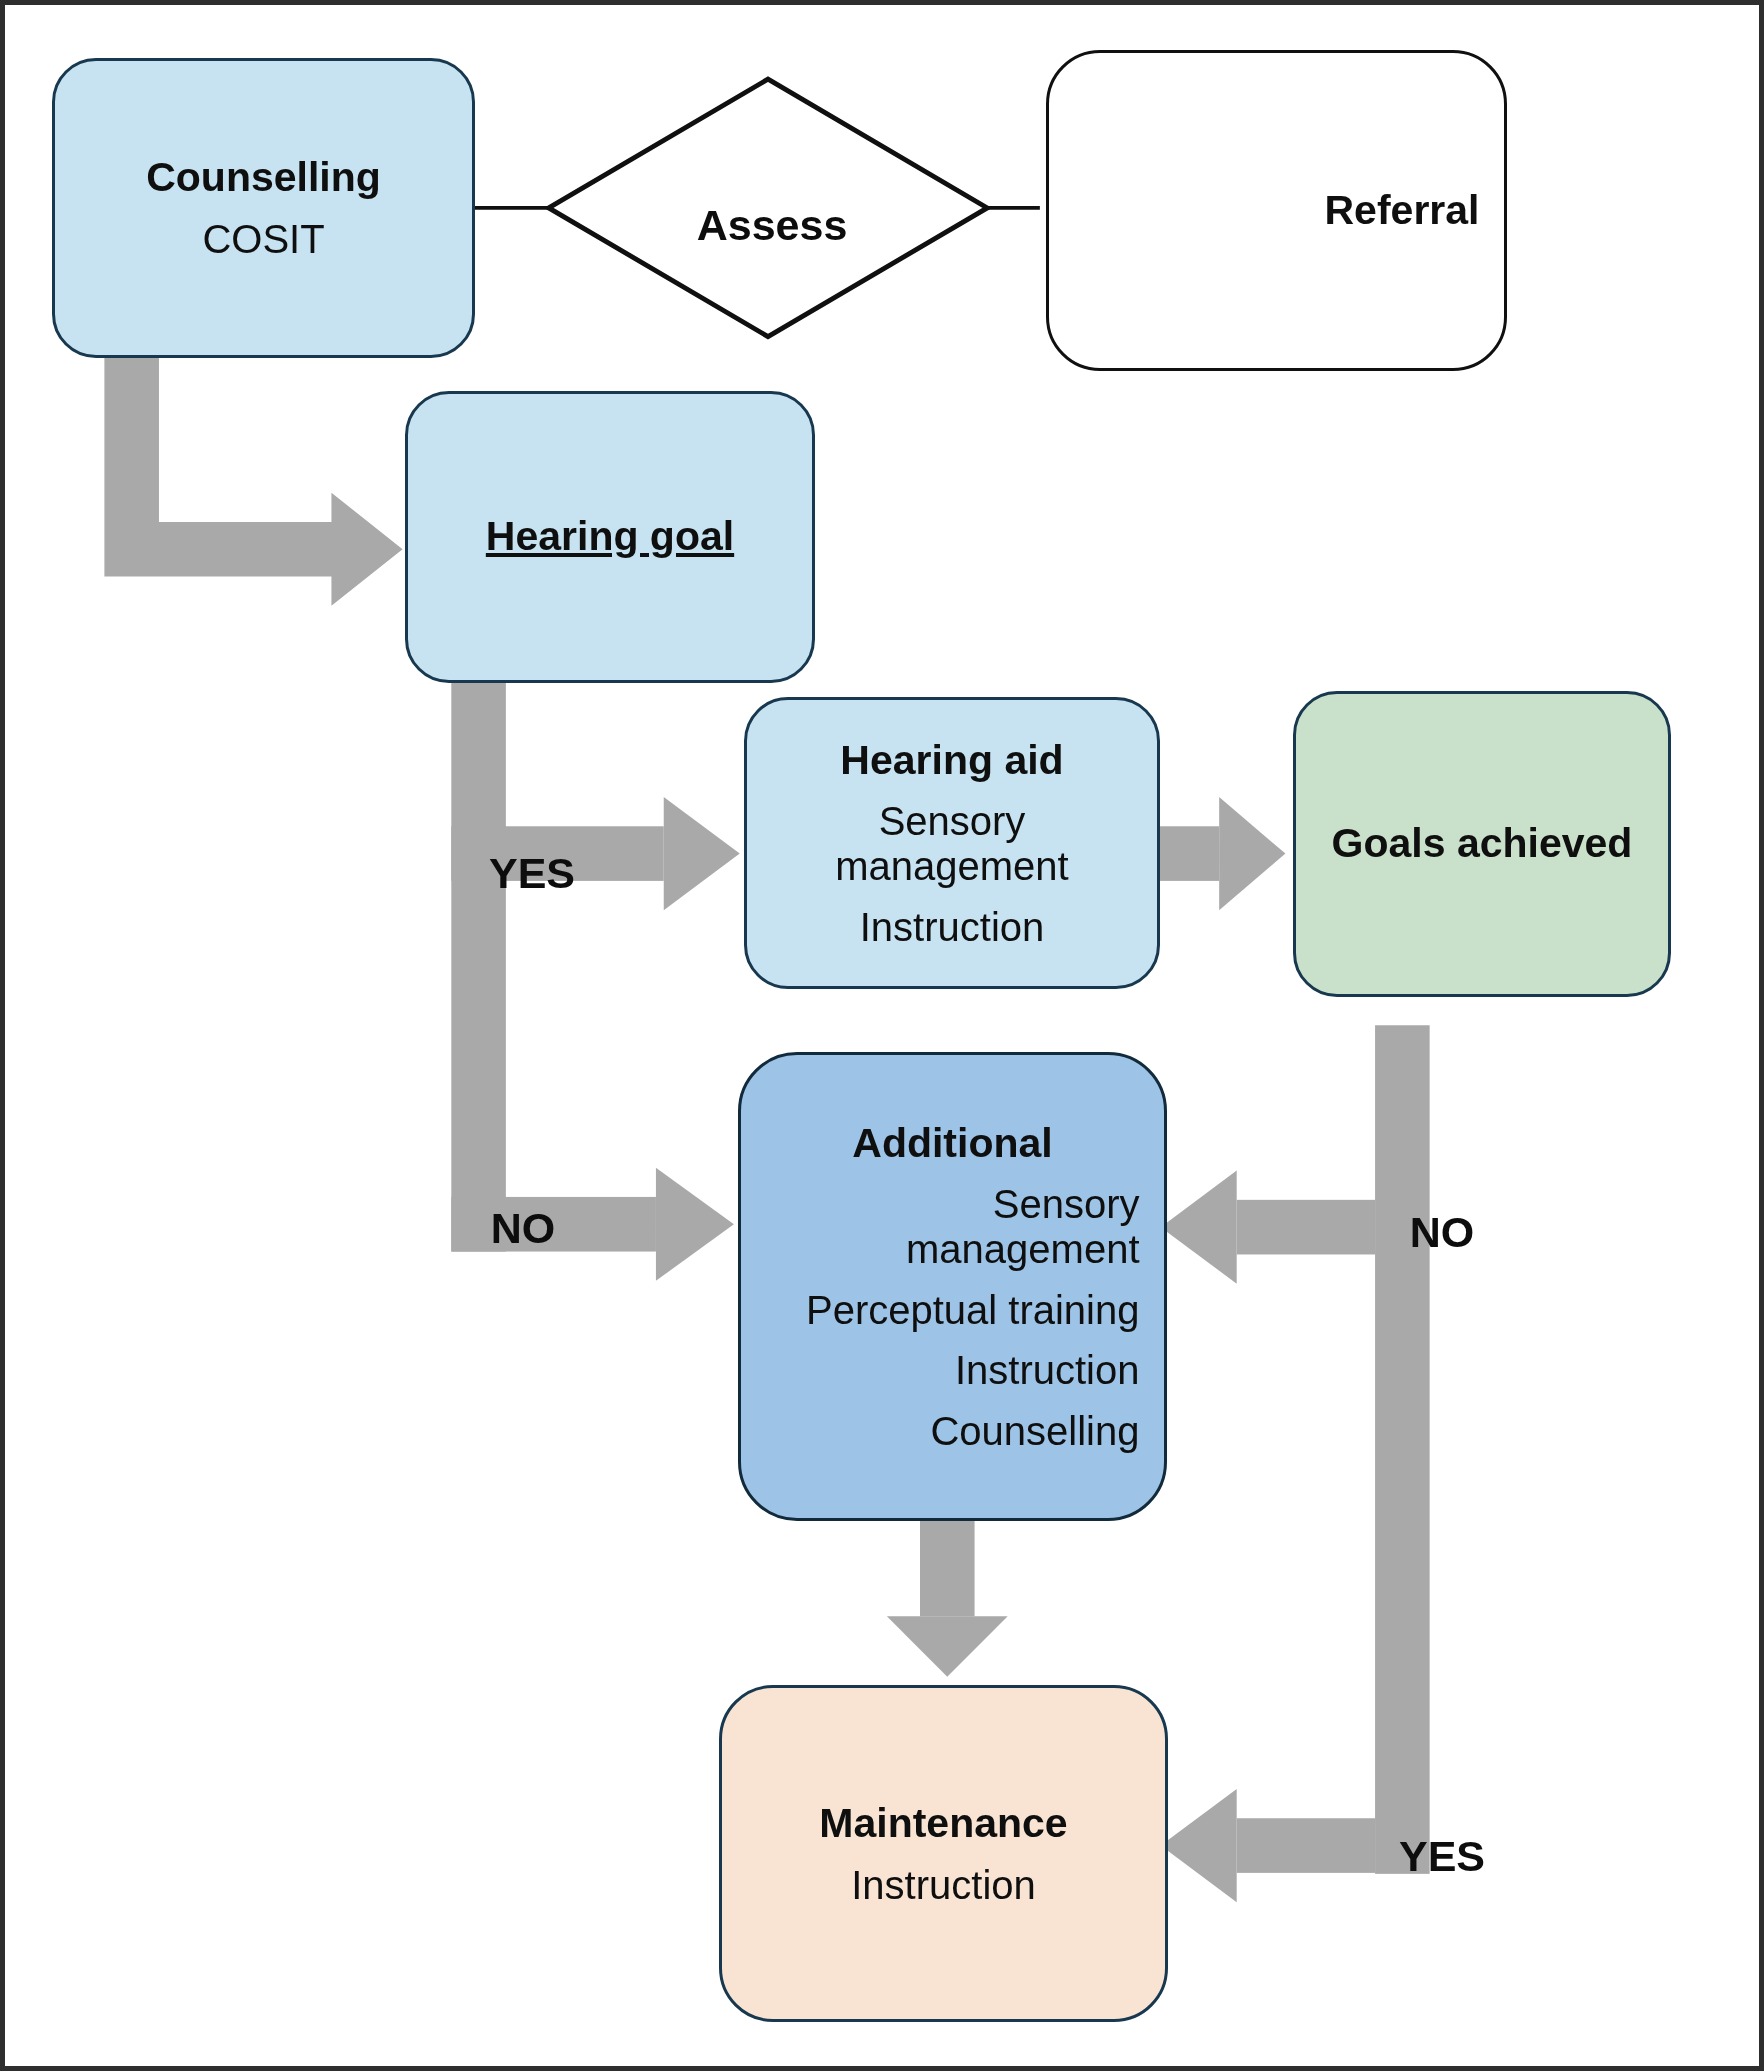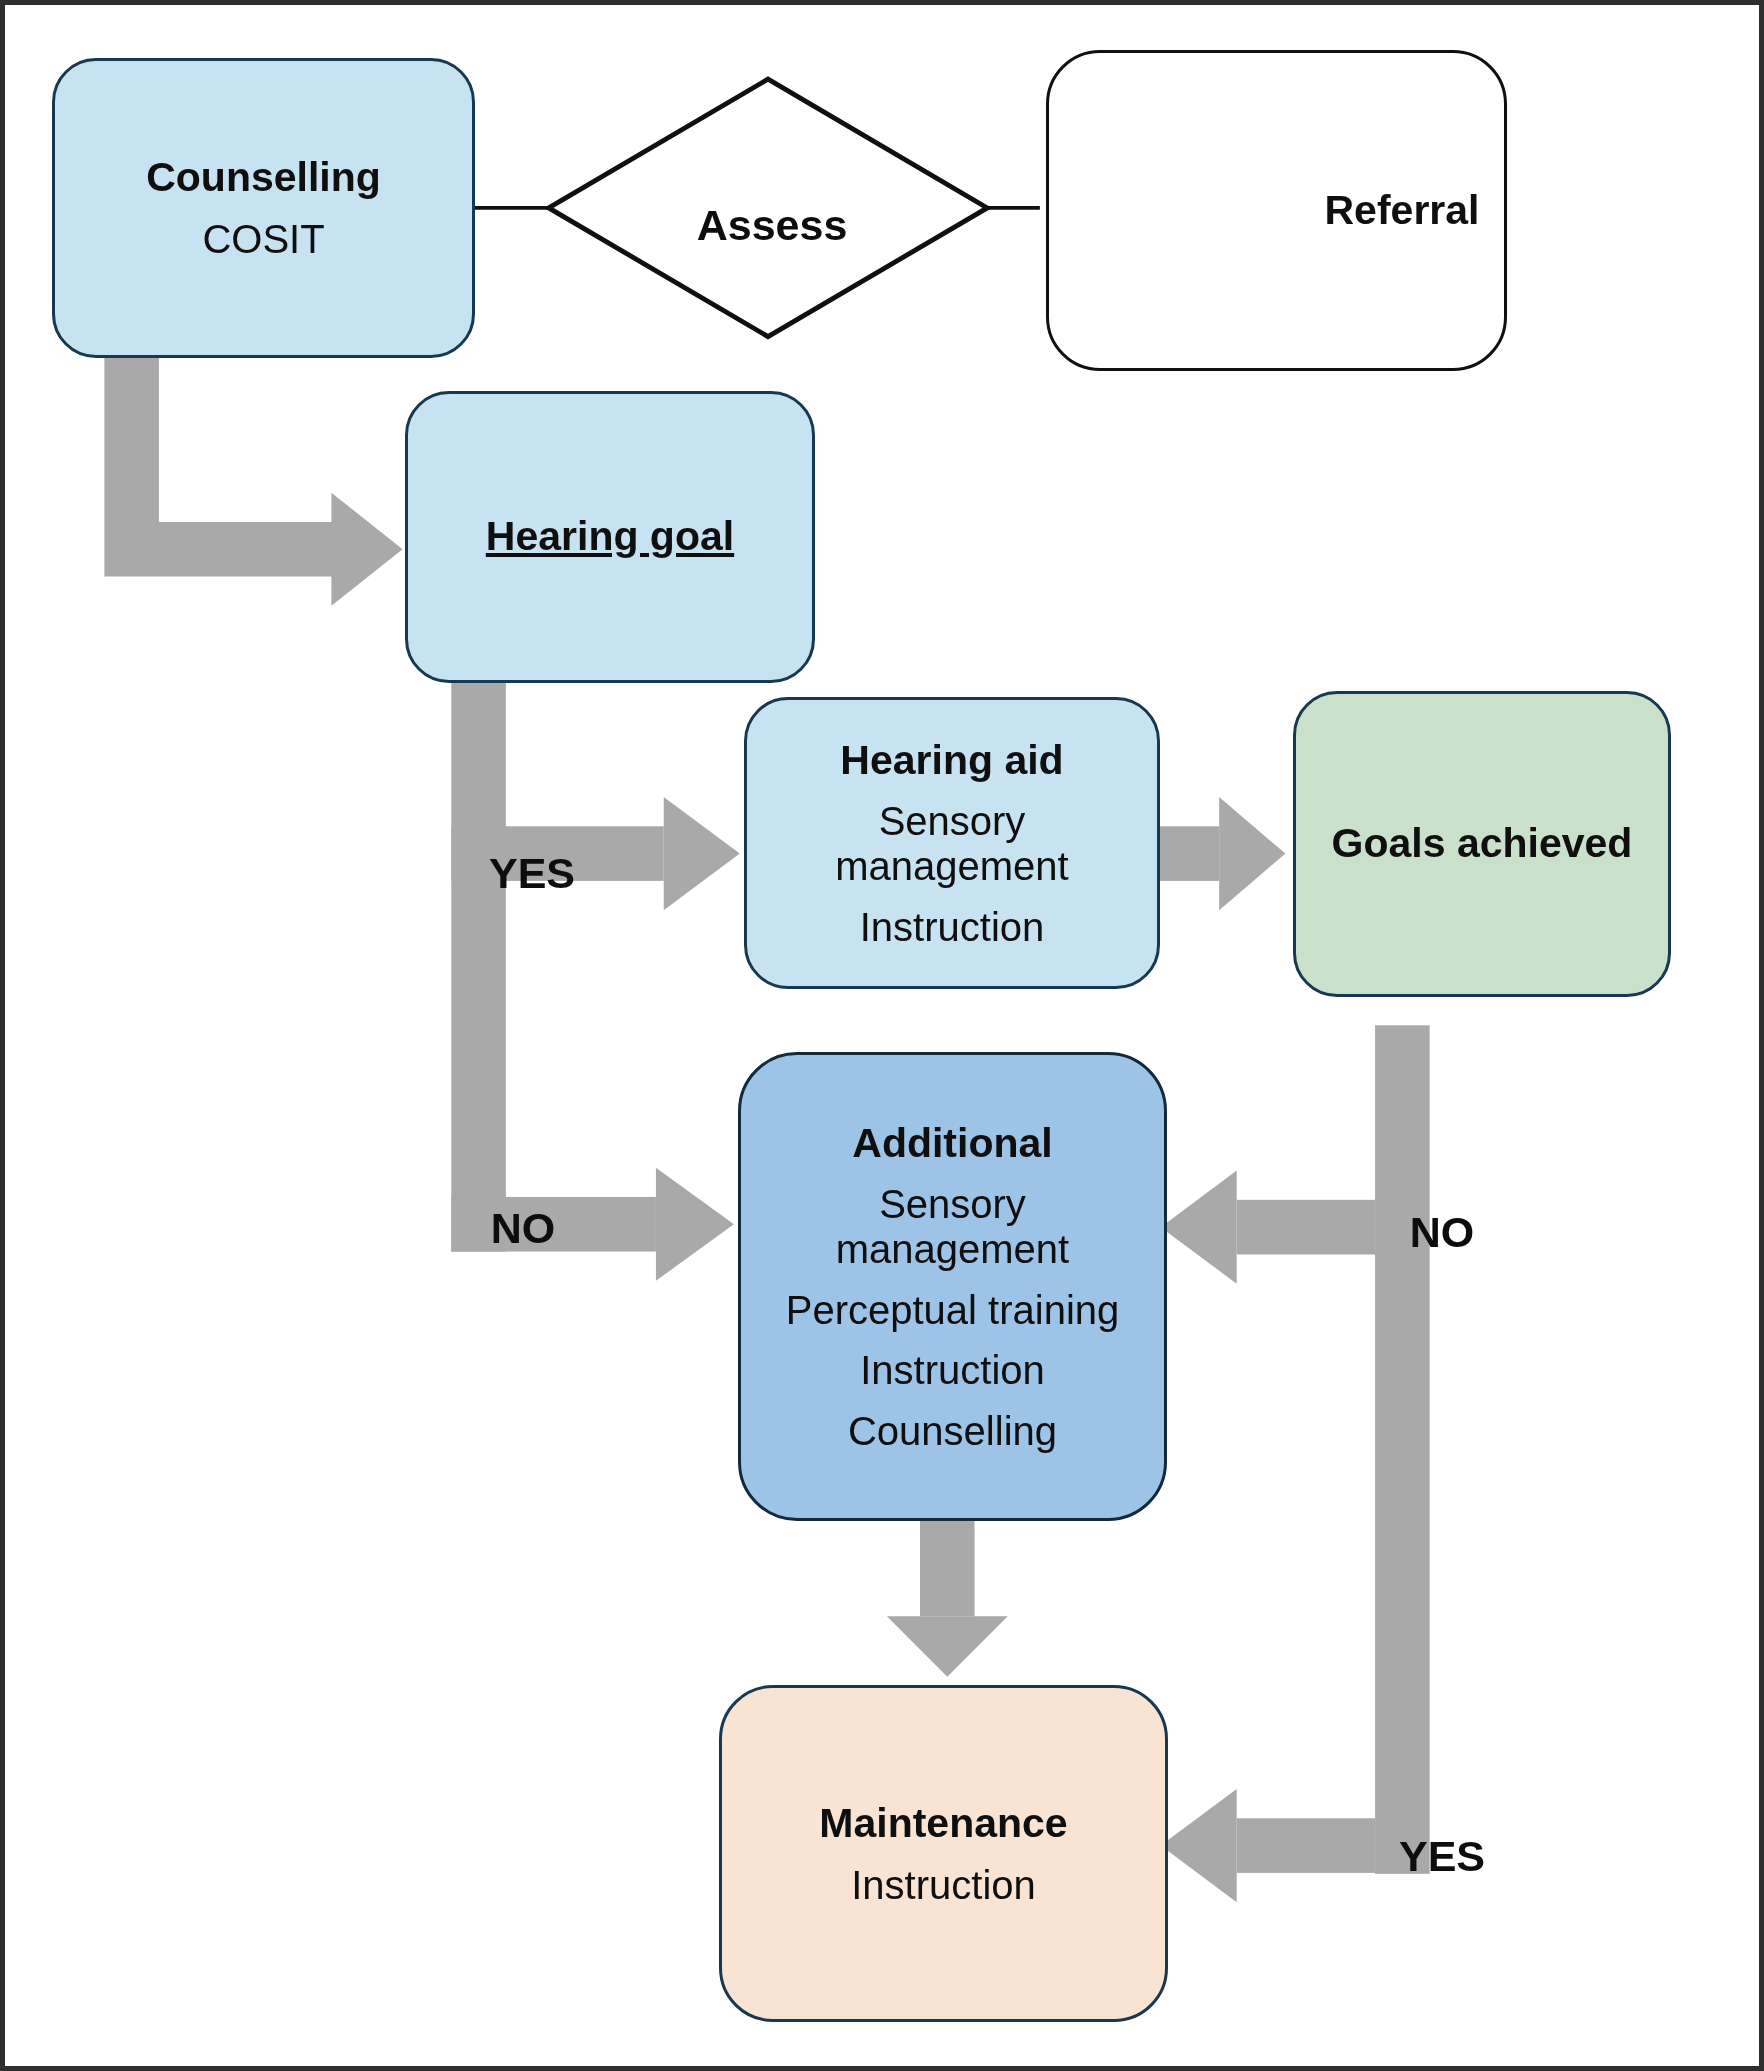--- a/index.html
+++ b/index.html
@@ -40,21 +40,21 @@
     white-space: nowrap;
   }
   .box-line {
     font-size: 40px;
     line-height: 1.12;
     margin-top: 15.7px;
   }
 
   .rounded-45 { border-radius: 44px; }
   .rounded-55 { border-radius: 54px; }
-  .rounded-60 { border-radius: 59px; }
+  .rounded-60 { border-radius: 59px; text-align: right; }
 
   .light-blue { background: #c7e3f1; border: 3.9px solid #17384e; }
   .medium-blue { background: #9dc3e6; border: 3.9px solid #112a3c; }
   .green { background: #c9e0ca; border: 3.9px solid #17384e; }
   .peach { background: #f9e4d4; border: 3.9px solid #17384e; }
   .white-box { background: #ffffff; border: 3.9px solid #101010; }
 
   .edge-label, .diamond-label {
     position: absolute;
     z-index: 3;

